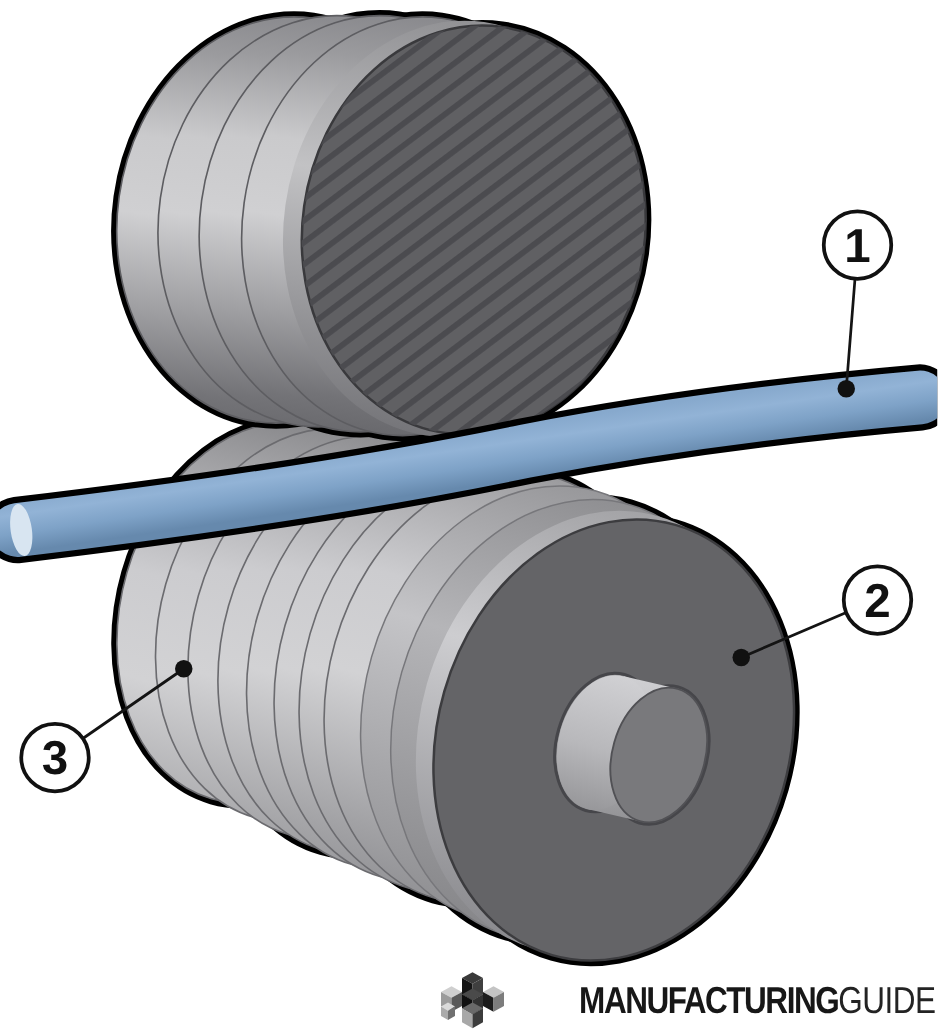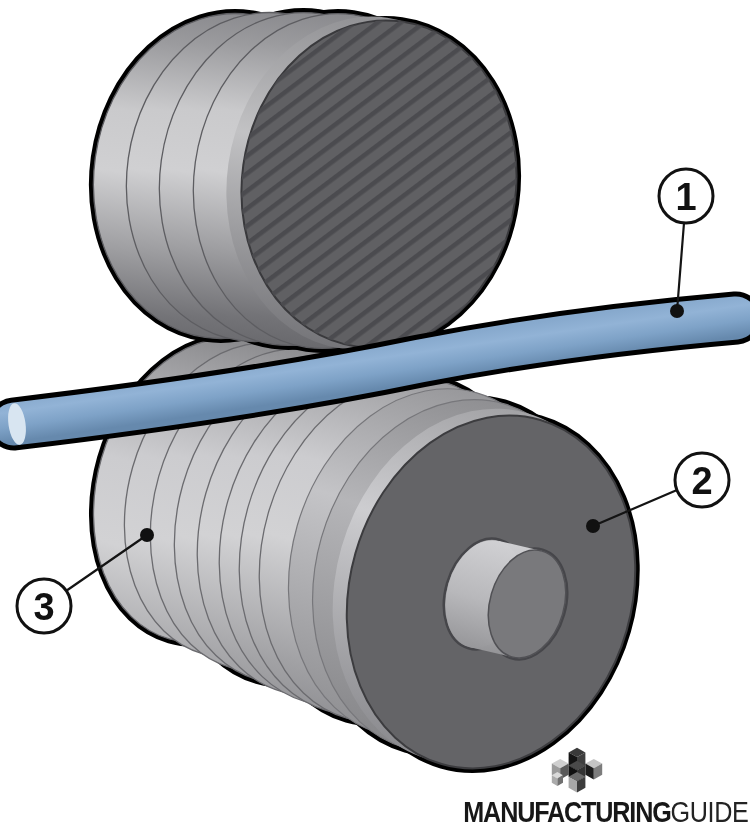--- a/index.html
+++ b/index.html
@@ -1,19 +1,19 @@
 <!DOCTYPE html>
 <html><head>
 <meta charset="utf-8">
 <style>
   html,body{margin:0;padding:0;background:#fff;}
   .stage{position:relative;width:750px;height:828px;background:#ffffff;overflow:hidden;
          font-family:"Liberation Sans","DejaVu Sans",sans-serif;}
   .stage svg.diagram{position:absolute;left:0;top:0;}
-  .logo{position:absolute;right:2px;bottom:1px;display:flex;align-items:center;flex-direction:column;}
+  .logo{position:absolute;right:2px;bottom:1px;display:flex;align-items:center;}
   .logo-icon{margin-right:3px;transform:translateY(1px);}
   .logo-text{font-weight:700;font-size:30px;letter-spacing:-1.4px;color:#171717;
              transform:scaleX(.84);transform-origin:100% 60%;white-space:nowrap;line-height:1;}
   .logo-text .g{font-weight:400;letter-spacing:-0.5px;color:#232323;}
   .callout-num{font-weight:700;font-size:38px;fill:#111;}
 </style>
 </head>
 <body>
 
 <div class="stage">

